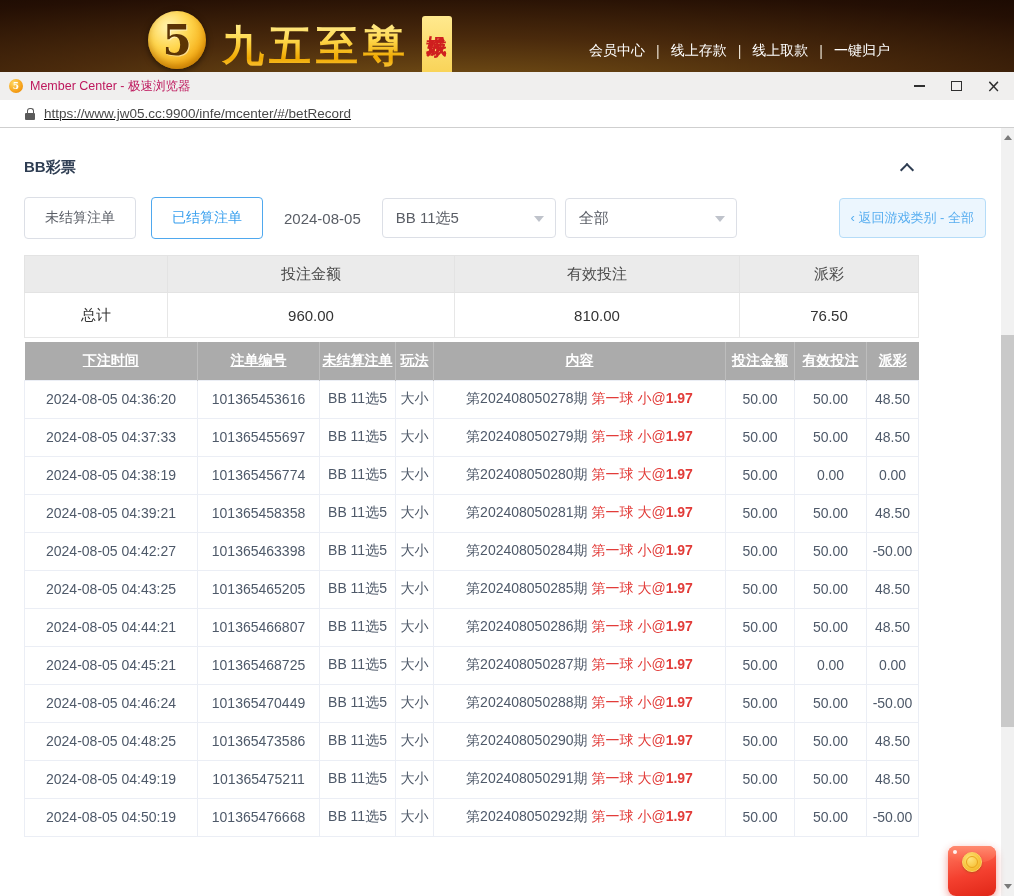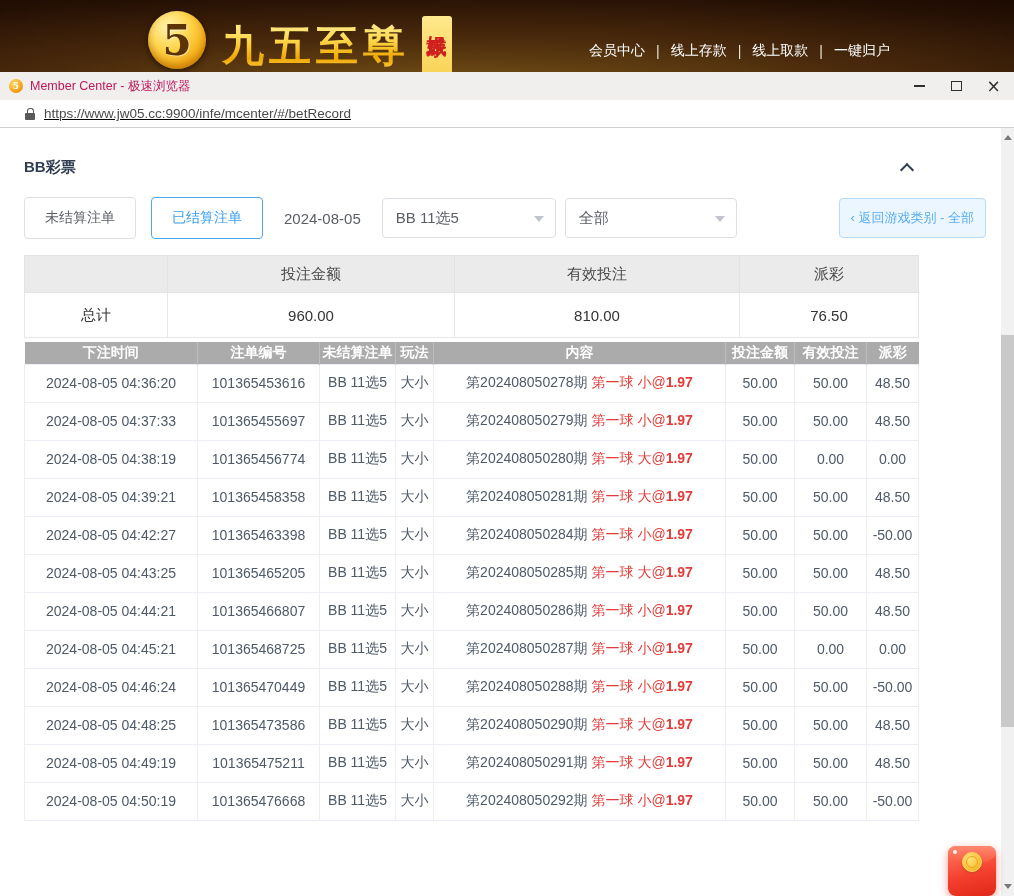--- a/index.html
+++ b/index.html
@@ -67,21 +67,21 @@
     color:#58aef0; font-size:13px; padding:10px 11px; cursor:pointer; }
 
   table{ border-collapse:collapse; table-layout:fixed; text-align:center; }
   .summary-table{ width:894px; margin-top:16px; font-size:15px; }
   .summary-table th{ background:#ebebeb; font-weight:normal; color:#4a4a4a; height:37px; border:1px solid #e3e3e3; }
   .summary-table td{ height:45px; color:#333; border:1px solid #e7e7e7; background:#fff; }
   .summary-table col:nth-child(1){ width:143px; } .summary-table col:nth-child(2){ width:287px; }
   .summary-table col:nth-child(3){ width:285px; } .summary-table col:nth-child(4){ width:179px; }
 
   .bet-table{ width:894px; margin-top:4px; font-size:14px; }
-  .bet-table th{ background:#ababab; color:#fff; font-weight:bold; height:22px; border-right:1px solid #bdbdbd; }
+  .bet-table th{ background:#ababab; color:#fff; font-weight:bold; height:38px; border-right:1px solid #bdbdbd;text-decoration:underline; }
   .bet-table th:last-child{ border-right:none; }
   .bet-table td{ height:38px; color:#4e5969; border:1px solid #ebeef5; background:#fff; }
   .bet-table col:nth-child(1){ width:173px; } .bet-table col:nth-child(2){ width:122px; }
   .bet-table col:nth-child(3){ width:76px; }  .bet-table col:nth-child(4){ width:38px; }
   .bet-table col:nth-child(5){ width:292px; } .bet-table col:nth-child(6){ width:69px; }
   .bet-table col:nth-child(7){ width:72px; }  .bet-table col:nth-child(8){ width:52px; }
   .c-pick{ color:#e23c39; margin-left:4px; }
   .c-odds{ color:#e23c39; font-weight:bold; }
   .neg{ color:#f56c6c; }
 

